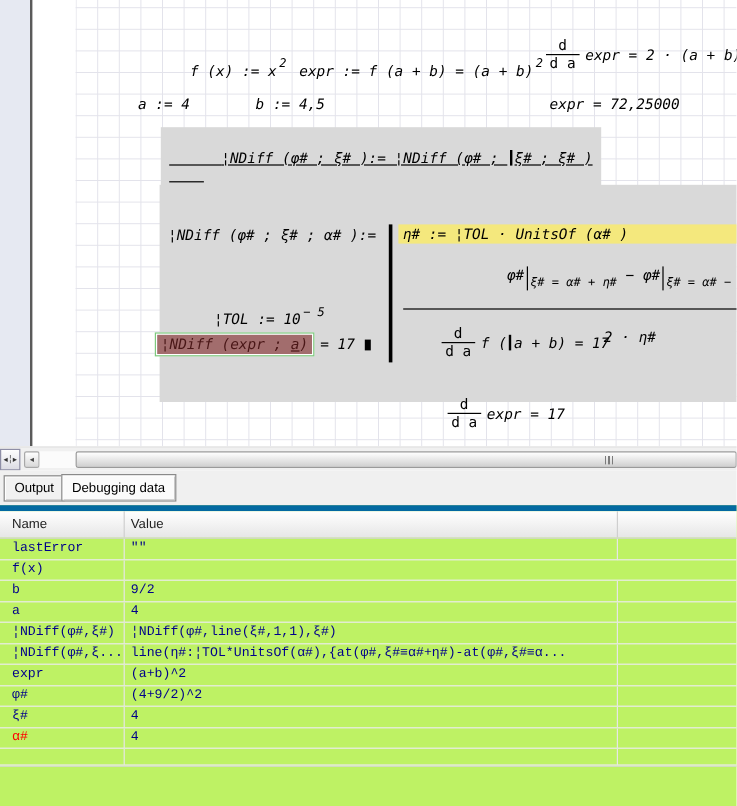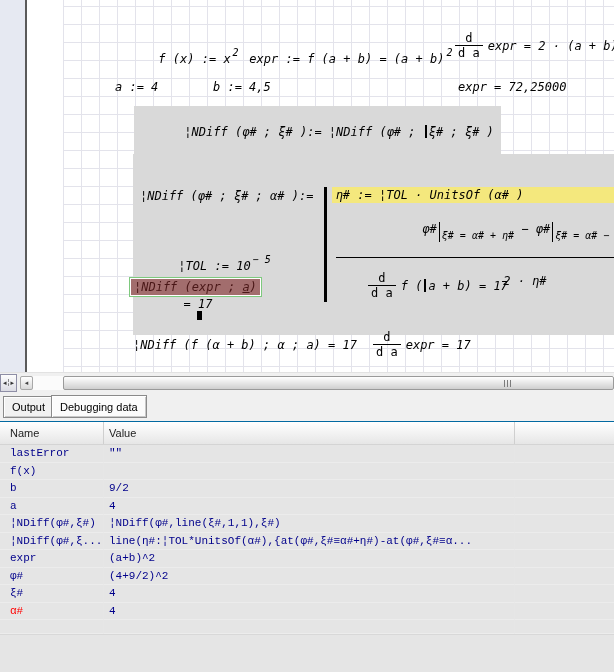--- a/index.html
+++ b/index.html
@@ -73,21 +73,21 @@
   .tab {
     position:absolute; height:22px; display:flex; align-items:center; padding:0 8px;
     font-size:11px; color:#000; border:1px solid #8a8a8a;
     box-shadow:inset 1px 1px 0 #ffffff, inset -1px -1px 0 #c8c8c8;
     background:#f1f1f1; cursor:default;
   }
   .tab.output { left:3px; top:4px; }
   .tab.debug  { left:51px; top:3px; height:23px; background:#fbfbfb; }
 
   
-  .debug-table { position:absolute; left:0; top:421px; width:614px; height:251px; background:#e5e5e5; border-top:1px solid #0369a1; }
+  .debug-table { position:absolute; left:0; top:421px; width:614px; height:251px; background:#bef264; border-top:5px solid #0369a1; }
   .thead { display:flex; height:23px; background:linear-gradient(#ffffff,#e6e6e6); border-bottom:1px solid #d4d4d4; font-size:11px; color:#222; }
   .th { display:flex; align-items:center; }
   .th.name  { width:104px; padding-left:10px; border-right:1px solid #cfcfcf; }
   .th.value { width:411px; padding-left:5px; border-right:1px solid #cfcfcf; }
   .th.extra { flex:1; }
   .trow { display:flex; height:17.5px; font-family:"Liberation Mono", monospace; font-size:11px; color:#00008b; }
   .td { display:flex; align-items:center; overflow:hidden; white-space:pre; border-right:1px solid #e6e6e6; border-bottom:1px solid #ececec; }
   .td.name  { width:104px; padding-left:10px; }
   .td.value { width:411px; padding-left:5px; }
   .td.extra { flex:1; border-right:none; }
@@ -115,21 +115,21 @@
     </div>
     <div class="expr math dflex" style="left:455px; top:32px;">
       <span class="frac"><span class="fnum">d</span><span class="fbar"></span><span class="fden">d a</span></span>
       <span>expr = 2 · (a + b)</span>
     </div>
 
     <div class="expr math" style="left:115px; top:80px;"><span>a := 4</span></div>
     <div class="expr math" style="left:213px; top:80px;"><span>b := 4,5</span></div>
     <div class="expr math" style="left:458px; top:80px;"><span>expr = 72,25000</span></div>
 
-    <div class="graybox math" style="left:134px; top:106px;">
+    <div class="graybox math" style="left:134px; top:106px;text-decoration:underline;">
       <span>¦NDiff (φ# ; ξ# ):= ¦NDiff (φ# ; </span><span class="vbar"></span><span>ξ# ; ξ# )</span>
     </div>
 
     <div class="graybox math" style="left:133px; top:154px;">
       <div class="defbody">
         <span style="margin-top:2px;">¦NDiff (φ# ; ξ# ; α# ):= </span>
         <div class="blackbar"></div>
         <div class="bodycol">
           <span class="yellow-line">η# := ¦TOL · UnitsOf (α# )</span>
           <span class="bigfrac">
@@ -140,31 +140,30 @@
             <span>2 · η#</span>
           </span>
         </div>
       </div>
     </div>
 
     <div class="expr math" style="left:135px; top:245px;">
       <span>¦TOL := 10</span><span class="sup">− 5</span>
     </div>
 
-    <div class="sel-wrap math" style="left:129px; top:277px;flex-direction:column;">
+    <div class="sel-wrap math" style="left:129px; top:277px;">
       <span class="sel-box"><span class="sel-expr"><span>¦NDiff (expr ; </span><u>a</u><span>)</span></span></span>
       <span class="result">= 17</span>
       <span class="cursor-block"></span>
     </div>
     <div class="expr math dflex" style="left:368px; top:272px;">
       <span class="frac"><span class="fnum">d</span><span class="fbar"></span><span class="fden">d a</span></span>
       <span>f (</span><span class="vbar"></span><span>a + b) = 17</span>
     </div>
 
-    <div class="expr math" style="left:133px; top:338px;"><span>¦NDiff (f (α + b) ; α ; a) = 17</span></div>
     <div class="expr math dflex" style="left:373px; top:331px;">
       <span class="frac"><span class="fnum">d</span><span class="fbar"></span><span class="fden">d a</span></span>
       <span>expr = 17</span>
     </div>
   </div>
 
   <div class="hscroll-row">
     <div class="split-handle">◂╎▸</div>
     <button class="scroll-left-btn">◂</button>
     <div class="hscroll-track">

